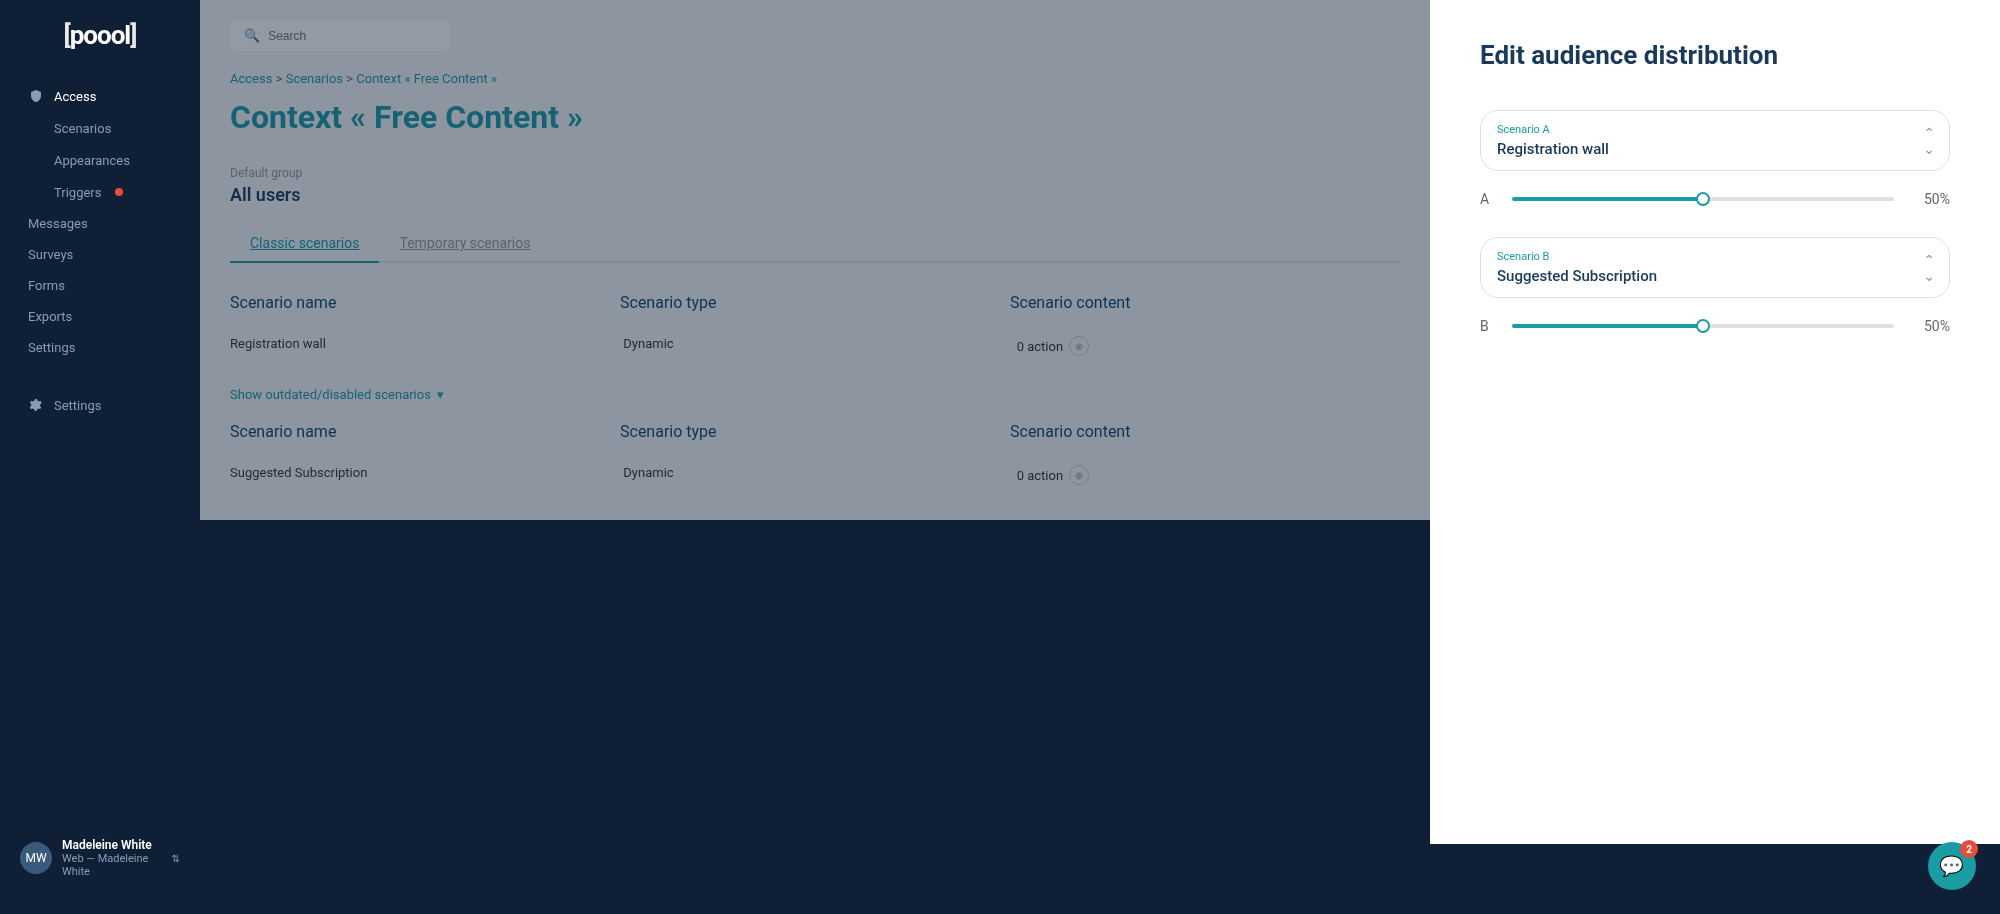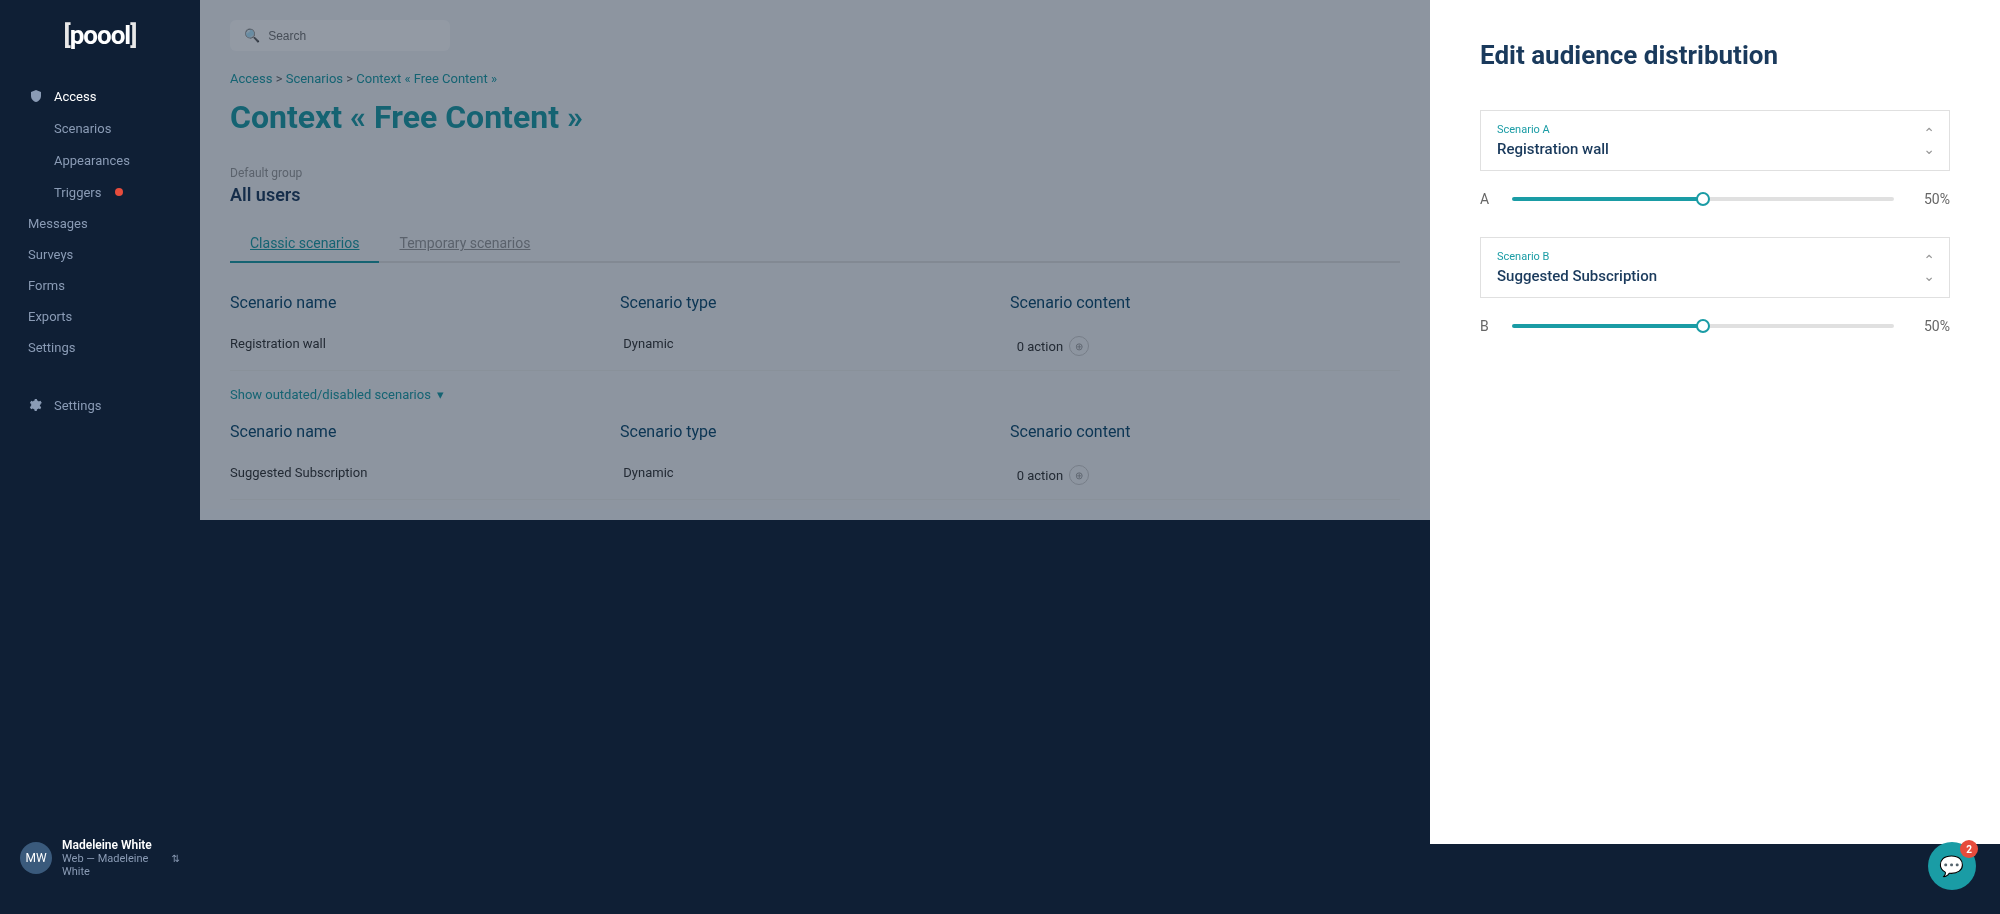--- a/index.html
+++ b/index.html
@@ -119,21 +119,21 @@
       z-index: 20;
     }
     .modal-title {
       font-size: 26px;
       font-weight: 700;
       color: #1a3a5c;
       margin-bottom: 40px;
     }
     .scenario-field {
       border: 1px solid #e0e0e0;
-      border-radius: 0;
+      border-radius: 18px;
       padding: 12px 16px;
       margin-bottom: 20px;
       position: relative;
     }
     .scenario-label {
       font-size: 11px;
       color: #1a9ca5;
       margin-bottom: 4px;
     }
     .scenario-value {

